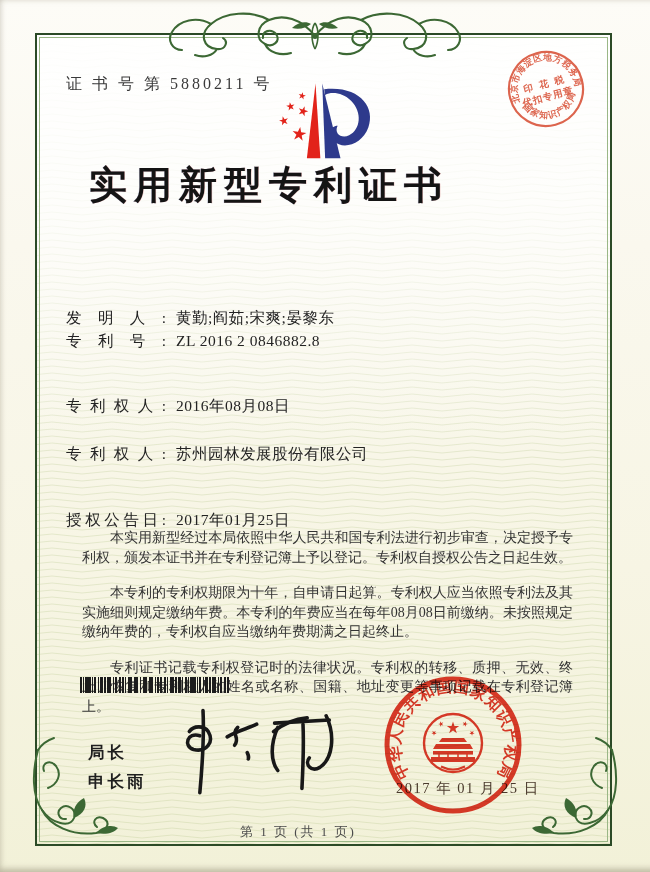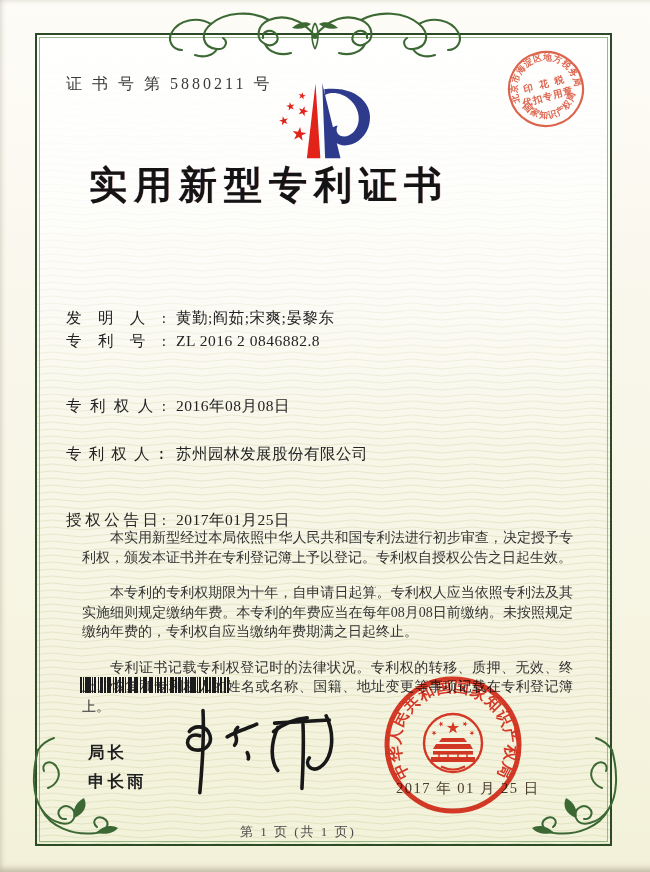--- a/index.html
+++ b/index.html
@@ -122,21 +122,21 @@
 
   <div class="abs content field" style="top:308px;">
     <span class="flabel">发明人:</span><span class="fvalue">黄勤;阎茹;宋爽;晏黎东</span>
   </div>
   <div class="abs content field" style="top:331px;">
     <span class="flabel">专利号:</span><span class="fvalue">ZL 2016 2 0846882.8</span>
   </div>
   <div class="abs content field" style="top:396px;">
     <span class="flabel">专利权人:</span><span class="fvalue">2016年08月08日</span>
   </div>
-  <div class="abs content field" style="top:444px;font-family:Liberation Mono, monospace;">
+  <div class="abs content field" style="top:444px;">
     <span class="flabel">专利权人:</span><span class="fvalue">苏州园林发展股份有限公司</span>
   </div>
   <div class="abs content field" style="top:490px;margin-top:20px;">
     <span class="flabel">授权公告日:</span><span class="fvalue">2017年01月25日</span>
   </div>
 
   <div class="abs bodytext">
     <p>本实用新型经过本局依照中华人民共和国专利法进行初步审查，决定授予专利权，颁发本证书并在专利登记簿上予以登记。专利权自授权公告之日起生效。</p>
     <p>本专利的专利权期限为十年，自申请日起算。专利权人应当依照专利法及其实施细则规定缴纳年费。本专利的年费应当在每年08月08日前缴纳。未按照规定缴纳年费的，专利权自应当缴纳年费期满之日起终止。</p>
     <p>专利证书记载专利权登记时的法律状况。专利权的转移、质押、无效、终止、恢复和专利权人的姓名或名称、国籍、地址变更等事项记载在专利登记簿上。</p>

